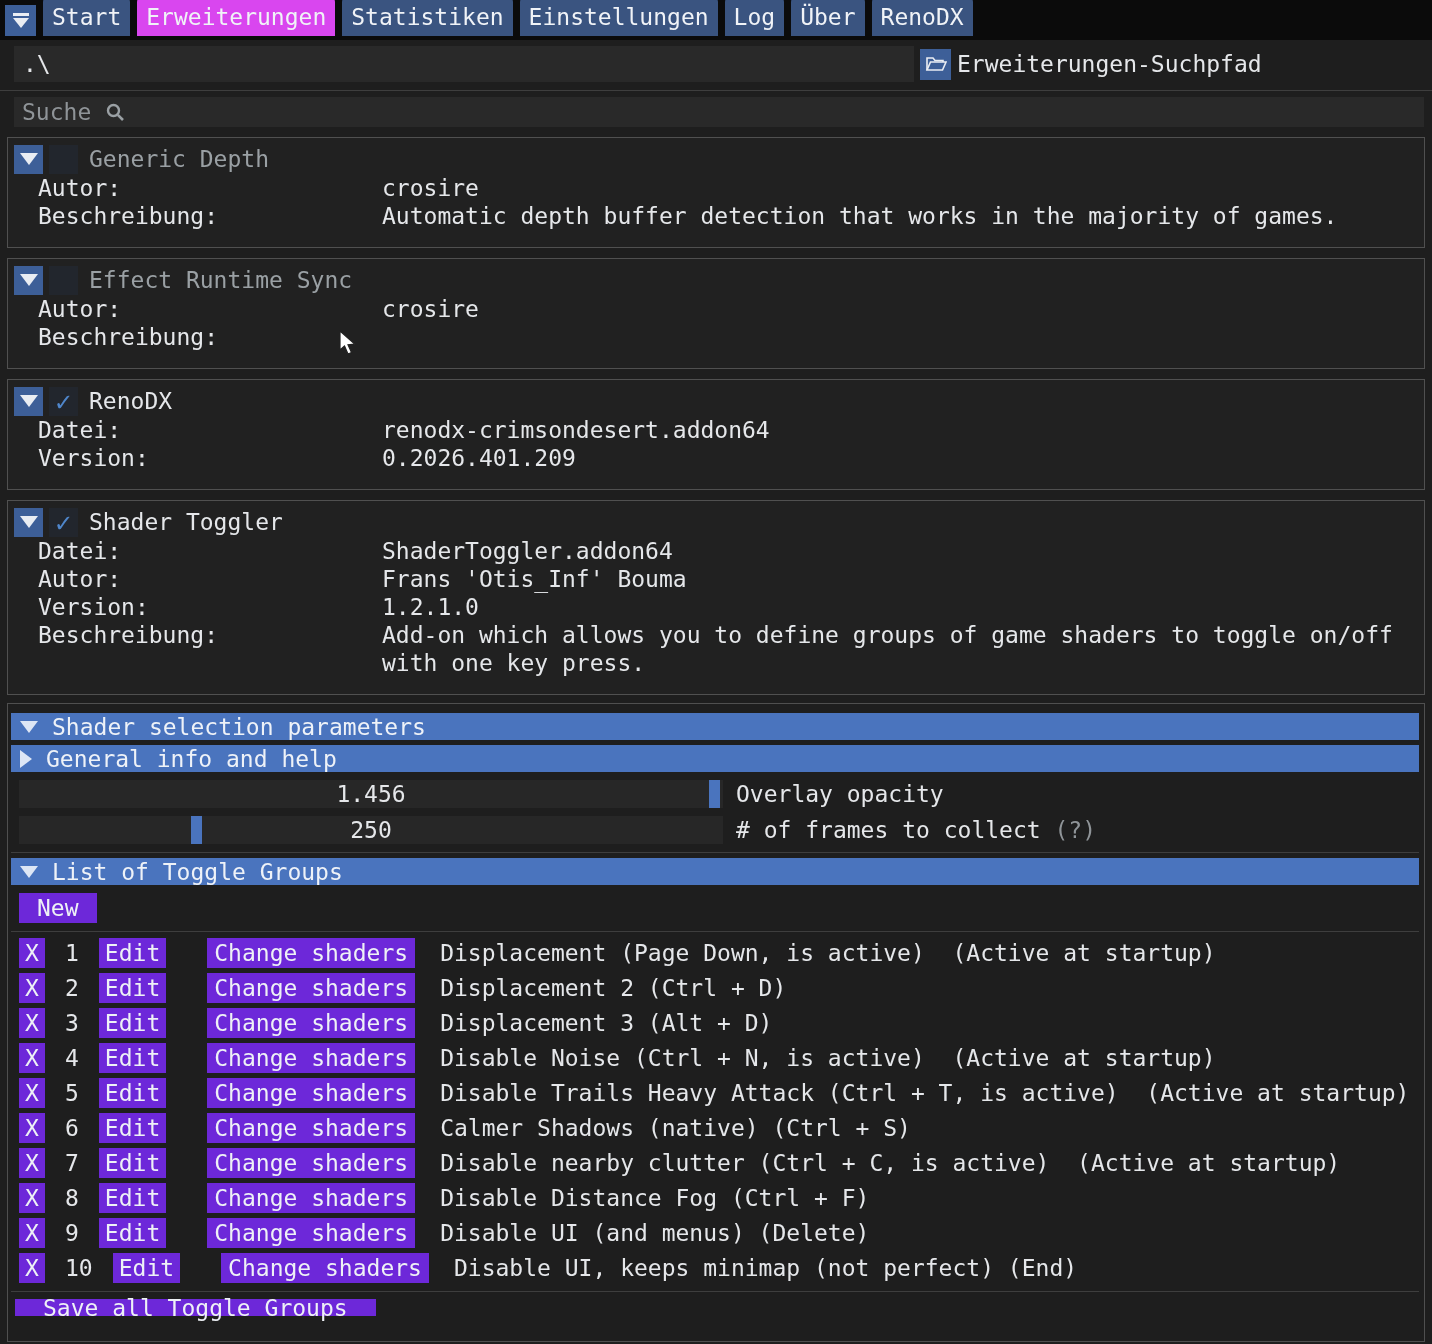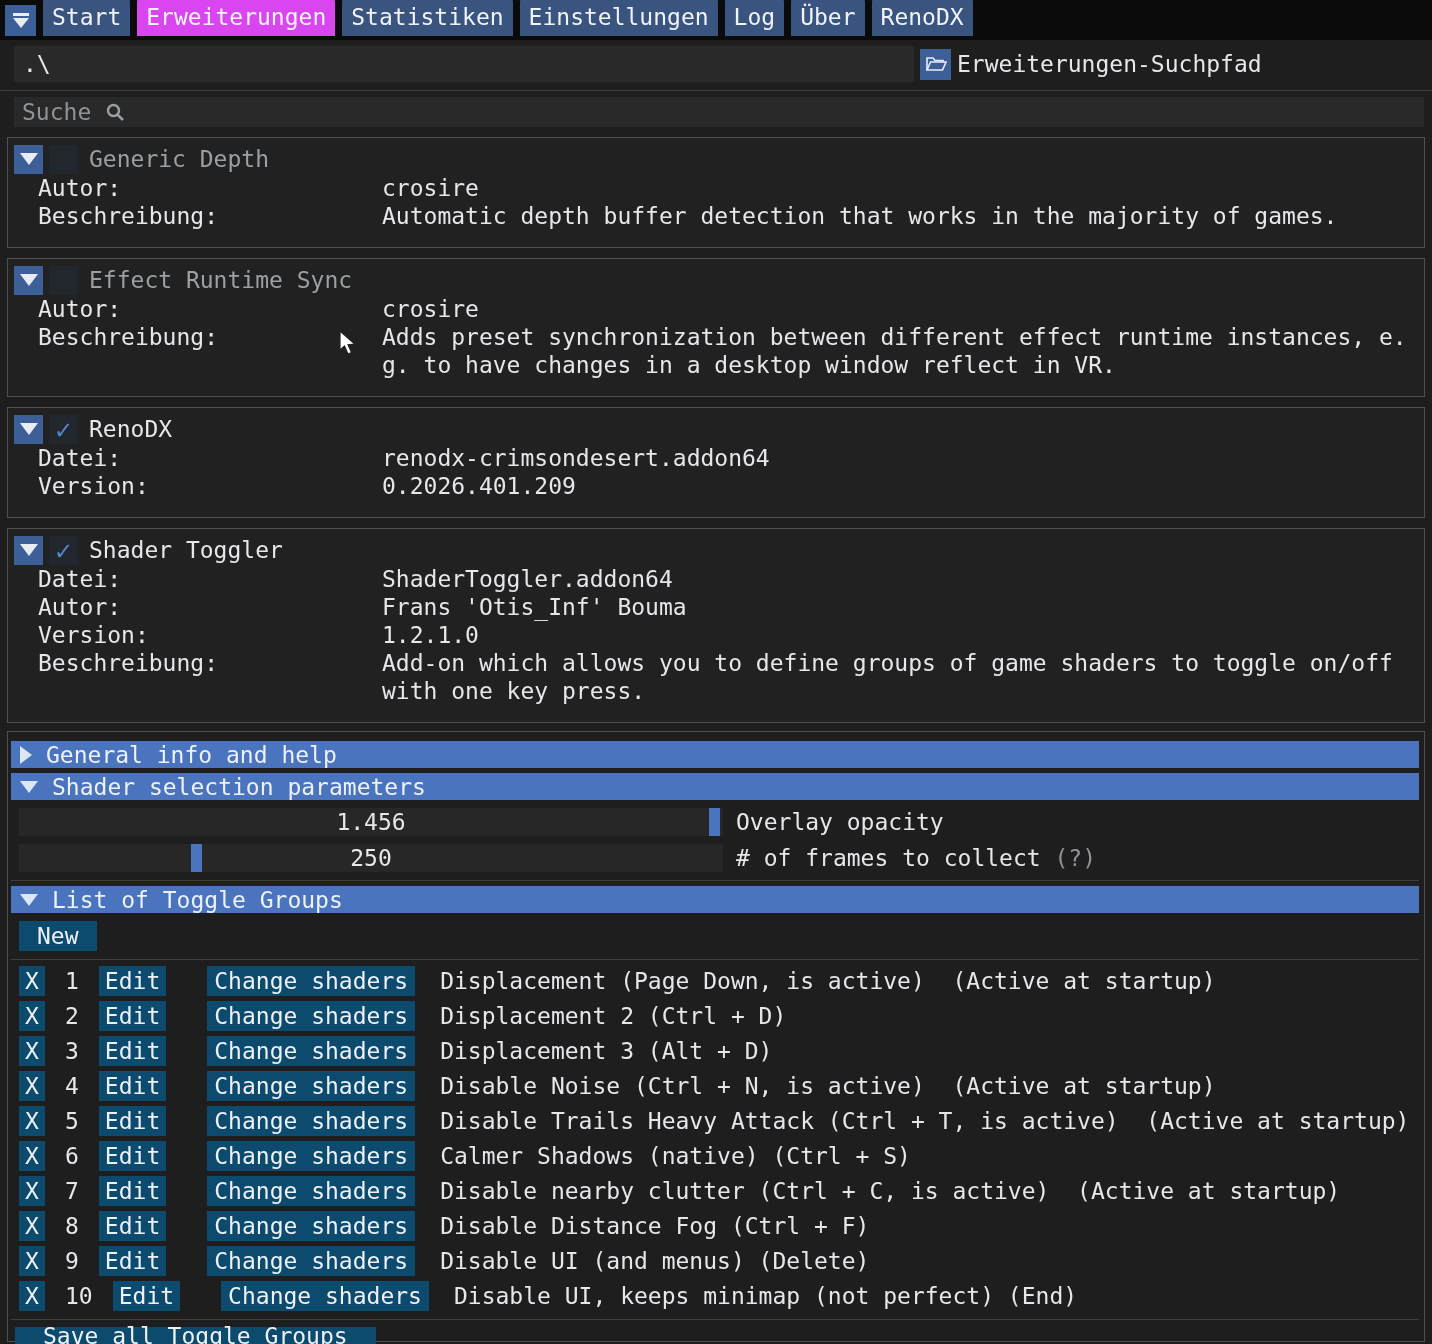--- a/index.html
+++ b/index.html
@@ -39,21 +39,21 @@
   
   .lower{flex:1;margin:8px 7px 2px 7px;border:1px solid #4f4f4f;padding:4px 5px 0 3px;min-height:0;}
   .bar{height:27px;background:#4a74be;display:flex;align-items:center;padding-left:9px;gap:14px;margin-top:5px;color:#eef2f8;cursor:pointer;}
   .tri-right{width:0;height:0;border-top:9px solid transparent;border-bottom:9px solid transparent;border-left:12px solid #dde6f5;}
   .tri-down{width:0;height:0;border-left:9px solid transparent;border-right:9px solid transparent;border-top:12px solid #dde6f5;}
   .slider-row{display:flex;align-items:center;margin:8px 0 0 8px;gap:13px;}
   .slider{position:relative;width:704px;height:28px;background:#272727;cursor:pointer;}
   .slider .val{position:absolute;inset:0;display:flex;align-items:center;justify-content:center;}
   .slider .grab{position:absolute;top:0;width:11px;height:28px;background:#4a74be;}
   .q-hint{color:#8f9498;}
-  .btn{background:#0c4a6e;color:#eef1f6;display:inline-flex;align-items:center;justify-content:center;cursor:pointer;white-space:pre;}
+  .btn{background:#6d28d9;color:#eef1f6;display:inline-flex;align-items:center;justify-content:center;cursor:pointer;white-space:pre;}
   .new-btn{margin:8px 0 0 8px;height:30px;padding:0 18px;}
   .rows{margin:6px 0 0 8px;display:flex;flex-direction:column;gap:5px;}
   .tg-row{display:flex;align-items:center;height:30px;}
   .x-btn{width:26px;height:30px;margin-right:20px;flex-shrink:0;}
   .num{margin-right:20px;min-width:13px;white-space:pre;}
   .edit-btn{height:30px;padding:0 6px;margin-right:9px;}
   .change-btn{height:30px;padding:0 7px;margin-right:25px;margin-left:32px;}
   .desc{white-space:pre;}
   .save-btn{margin:7px 0 0 4px;height:17px;padding:0 28px;}
   .lower .hsep{margin:8px 0 0 0;}
@@ -125,22 +125,20 @@
         </div>
       <div class="checkbox"></div>
       <div class="addon-name">Effect Runtime Sync</div>
     </div>
     <div class="field-row">
         <div class="field-label">Autor:</div>
         <div class="field-value">crosire</div>
       </div>
     <div class="field-row">
         <div class="field-label">Beschreibung:</div>
-        <div class="field-value">Adds preset synchronization between different effect runtime instances, e.
-g. to have changes in a desktop window reflect in VR.</div>
       </div>
   </div>
 
   <div class="addon enabled">
     <div class="addon-head">
       <div class="sq-btn">
           <span class="tri-d"></span>
         </div>
       <div class="checkbox checked">
           <span class="check">✓</span>
@@ -182,27 +180,27 @@
     <div class="field-row">
         <div class="field-label">Beschreibung:</div>
         <div class="field-value">Add-on which allows you to define groups of game shaders to toggle on/off
 with one key press.</div>
       </div>
   </div>
 
   <div class="lower">
 
     <div class="bar">
+      <span class="tri-down"></span>
+      <span>Shader selection parameters</span>
+    </div>
+
+    <div class="bar">
       <span class="tri-right"></span>
       <span>General info and help</span>
-    </div>
-
-    <div class="bar">
-      <span class="tri-down"></span>
-      <span>Shader selection parameters</span>
     </div>
 
     <div class="slider-row">
       <div class="slider">
         <div class="val">1.456</div>
         <div class="grab" style="left:690px;"></div>
       </div>
       <div>Overlay opacity</div>
     </div>
 

